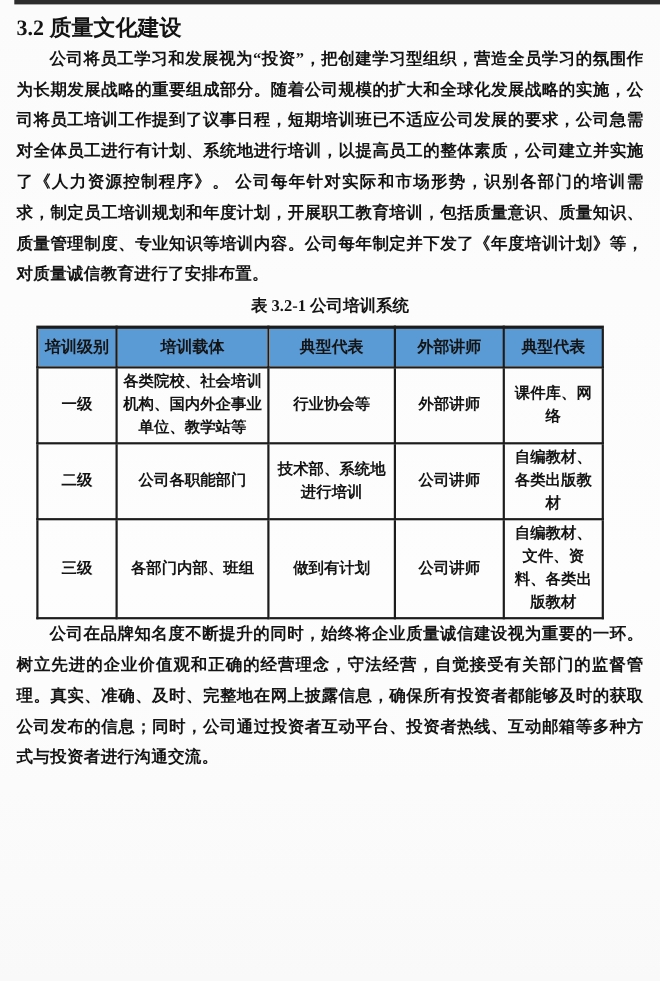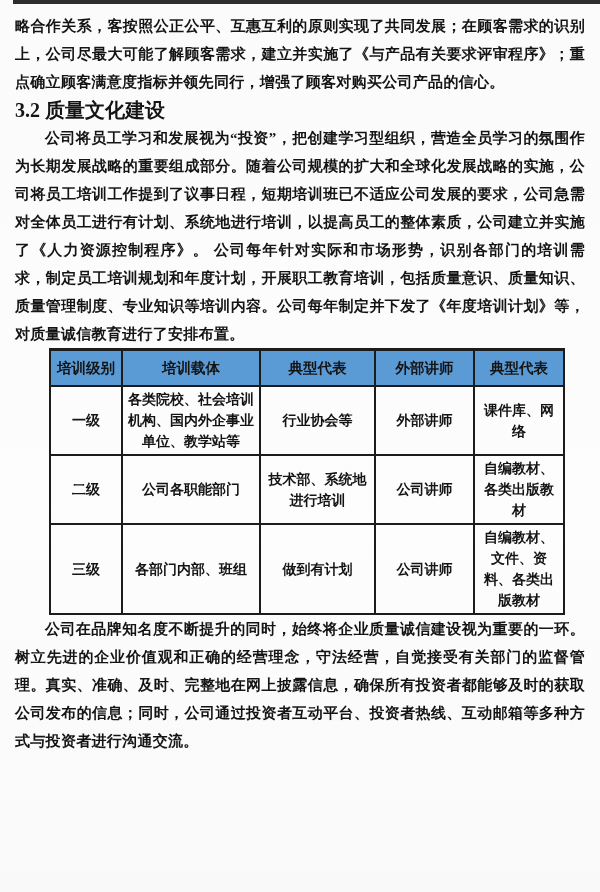--- a/index.html
+++ b/index.html
@@ -56,21 +56,21 @@
     margin: 2px 0 4px 0;
     text-align: center;
     font-size: 15px;
     line-height: 26px;
     font-weight: bold;
   }
   table.training {
     border-collapse: collapse;
     table-layout: fixed;
     width: 514px;
-    margin-left: 34px;
+    margin-left: 18px;
     border: 2px solid var(--table-border, #1c1c1c);
     border-top-width: 3px;
   }
   table.training th,
   table.training td {
     border: 2px solid var(--table-border, #1c1c1c);
     text-align: center;
     vertical-align: middle;
     font-weight: bold;
     font-size: 14px;
@@ -88,27 +88,27 @@
   tr.r3 td { height: 64px; }
   .after-table { margin-top: 9px; }
 </style>
 </head>
 <body>
 
 <div class="page">
 
   <div class="scan-bar"></div>
 
-  <p class="para">略合作关系，客按照公正公平、互惠互利的原则实现了共同发展；在顾客需求的识别上，公司尽最大可能了解顾客需求，建立并实施了《与产品有关要求评审程序》；重点确立顾客满意度指标并领先同行，增强了顾客对购买公司产品的信心。</p>
 
   <h2 class="h-major">3.2 质量文化建设</h2>
 
 
   <p class="para indent">公司将员工学习和发展视为“投资”，把创建学习型组织，营造全员学习的氛围作为长期发展战略的重要组成部分。随着公司规模的扩大和全球化发展战略的实施，公司将员工培训工作提到了议事日程，短期培训班已不适应公司发展的要求，公司急需对全体员工进行有计划、系统地进行培训，以提高员工的整体素质，公司建立并实施了《人力资源控制程序》。 公司每年针对实际和市场形势，识别各部门的培训需求，制定员工培训规划和年度计划，开展职工教育培训，包括质量意识、质量知识、质量管理制度、专业知识等培训内容。公司每年制定并下发了《年度培训计划》等，对质量诚信教育进行了安排布置。</p>
 
+  <div class="table-caption">表 3.2-1 公司培训系统</div>
 
   <table class="training">
     <colgroup>
       <col style="width:72px">
       <col style="width:138px">
       <col style="width:115px">
       <col style="width:99px">
       <col style="width:90px">
     </colgroup>
     <thead>

